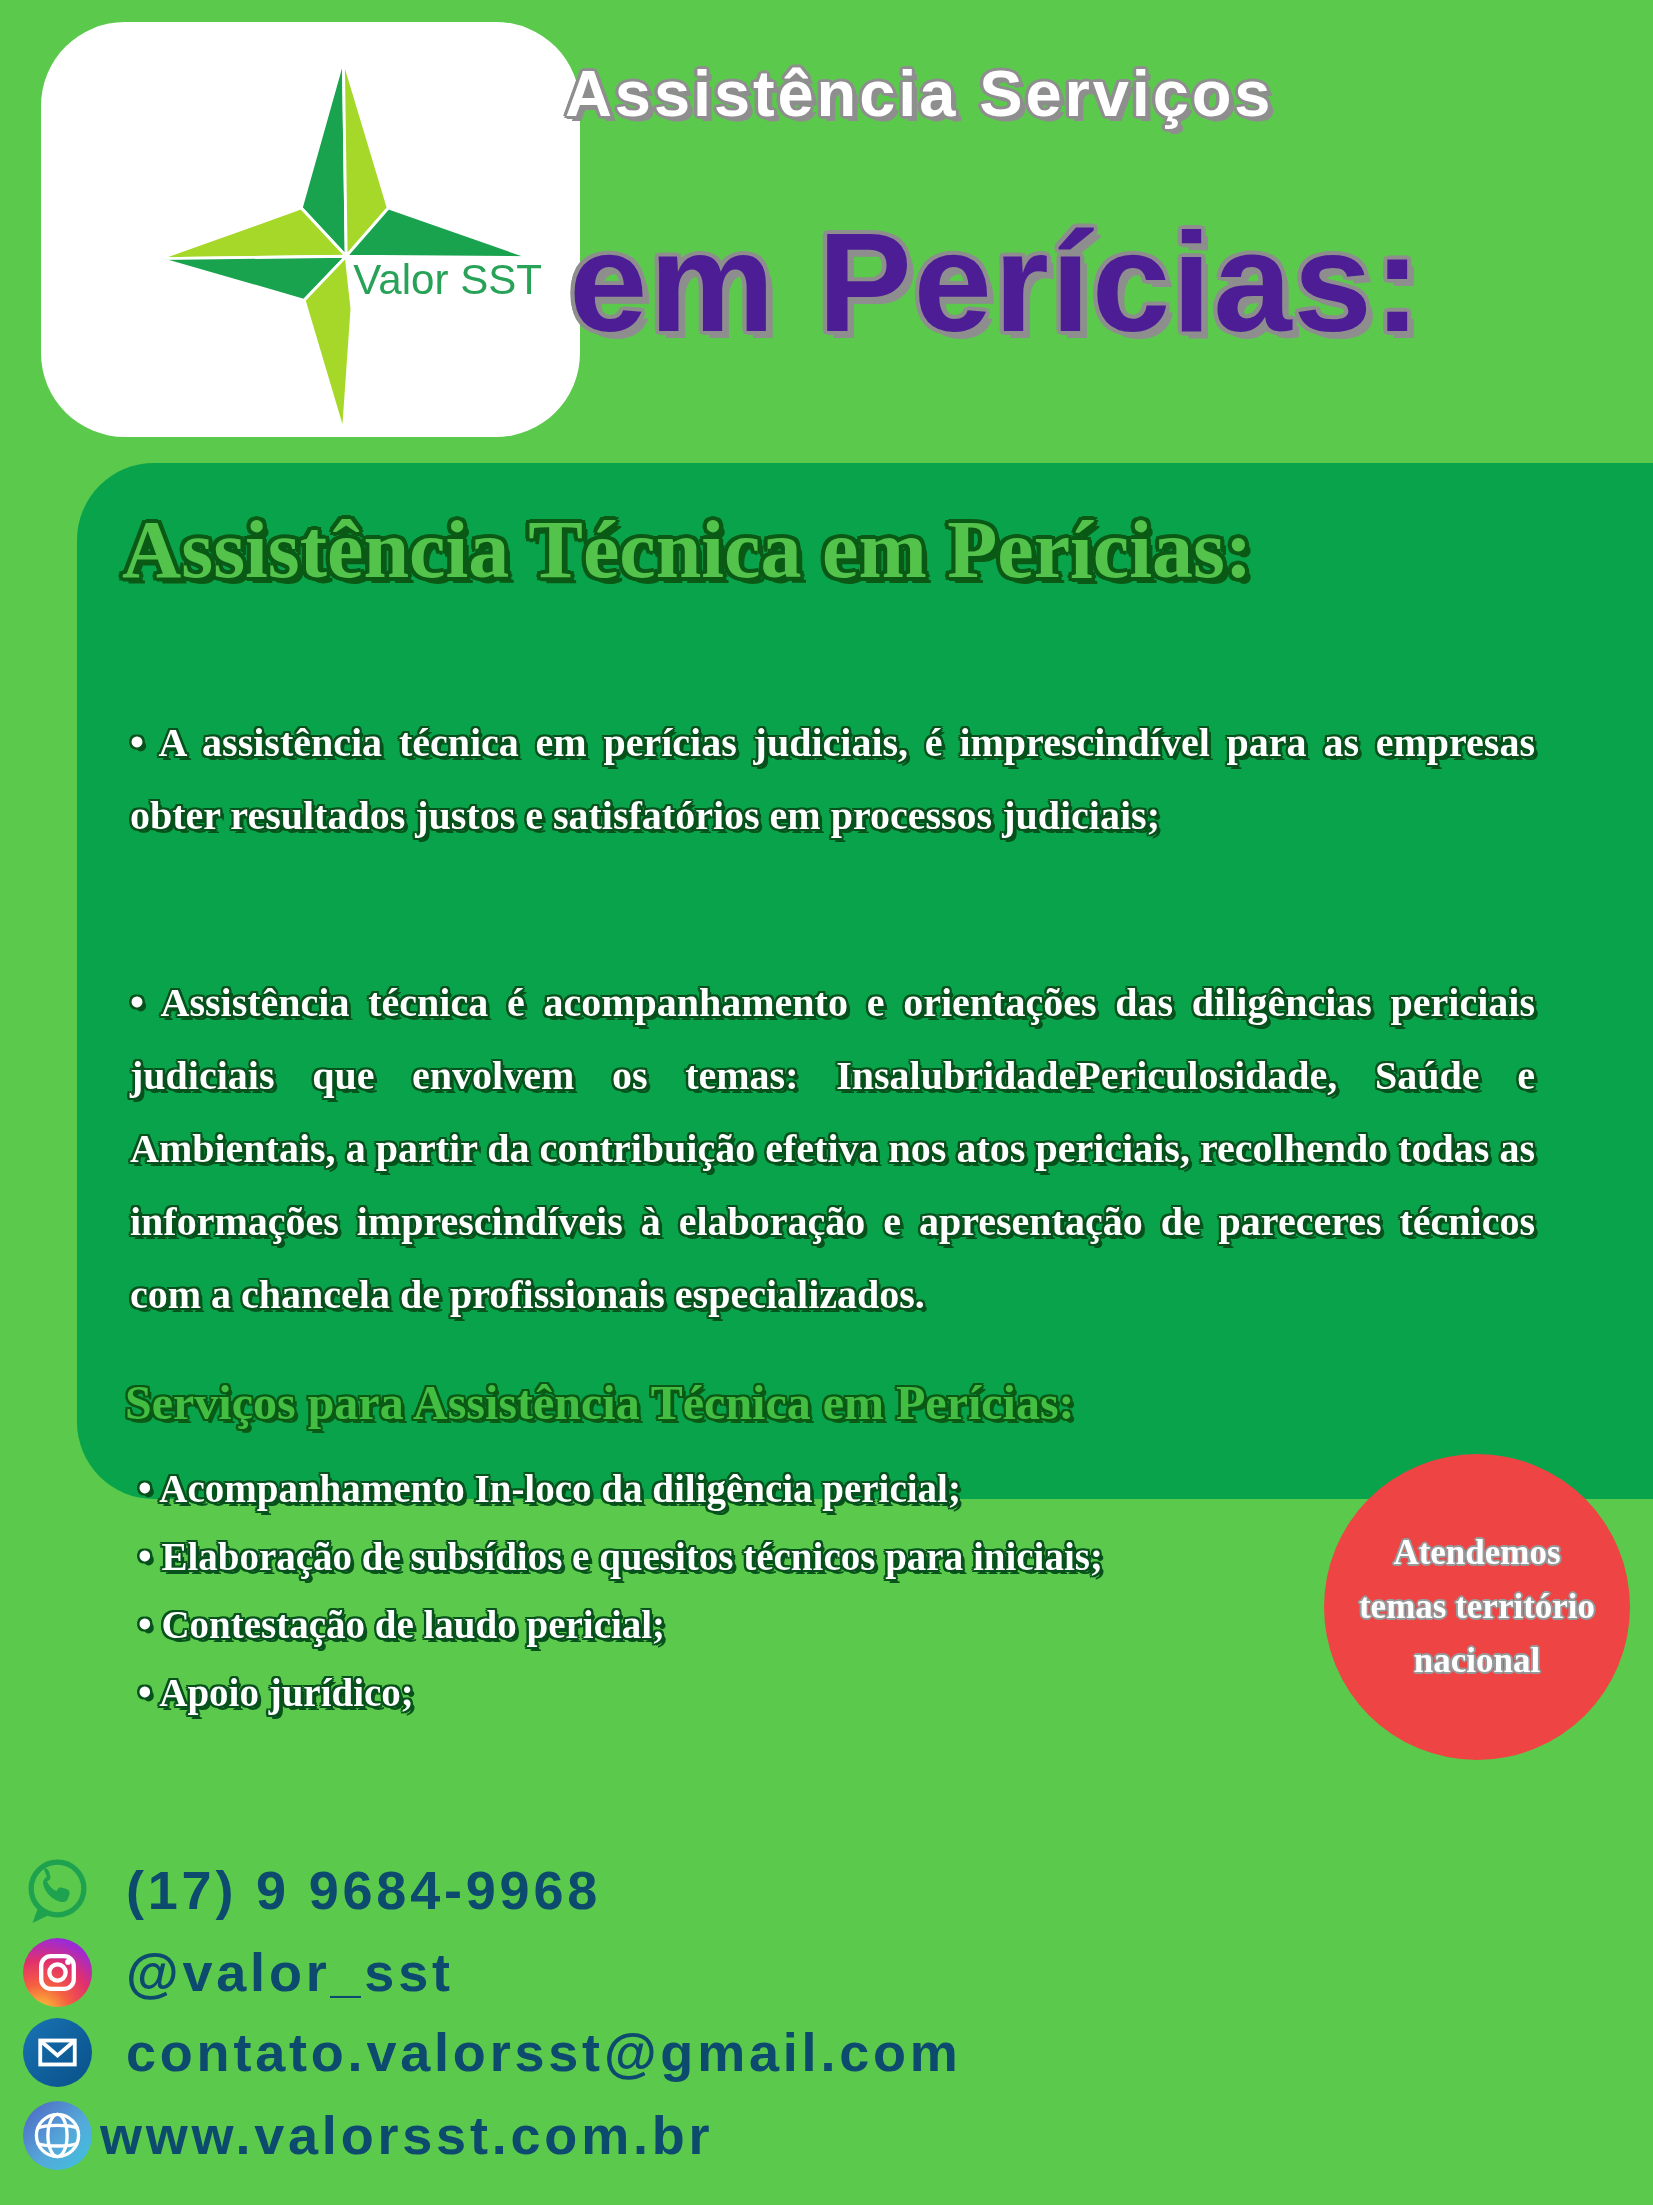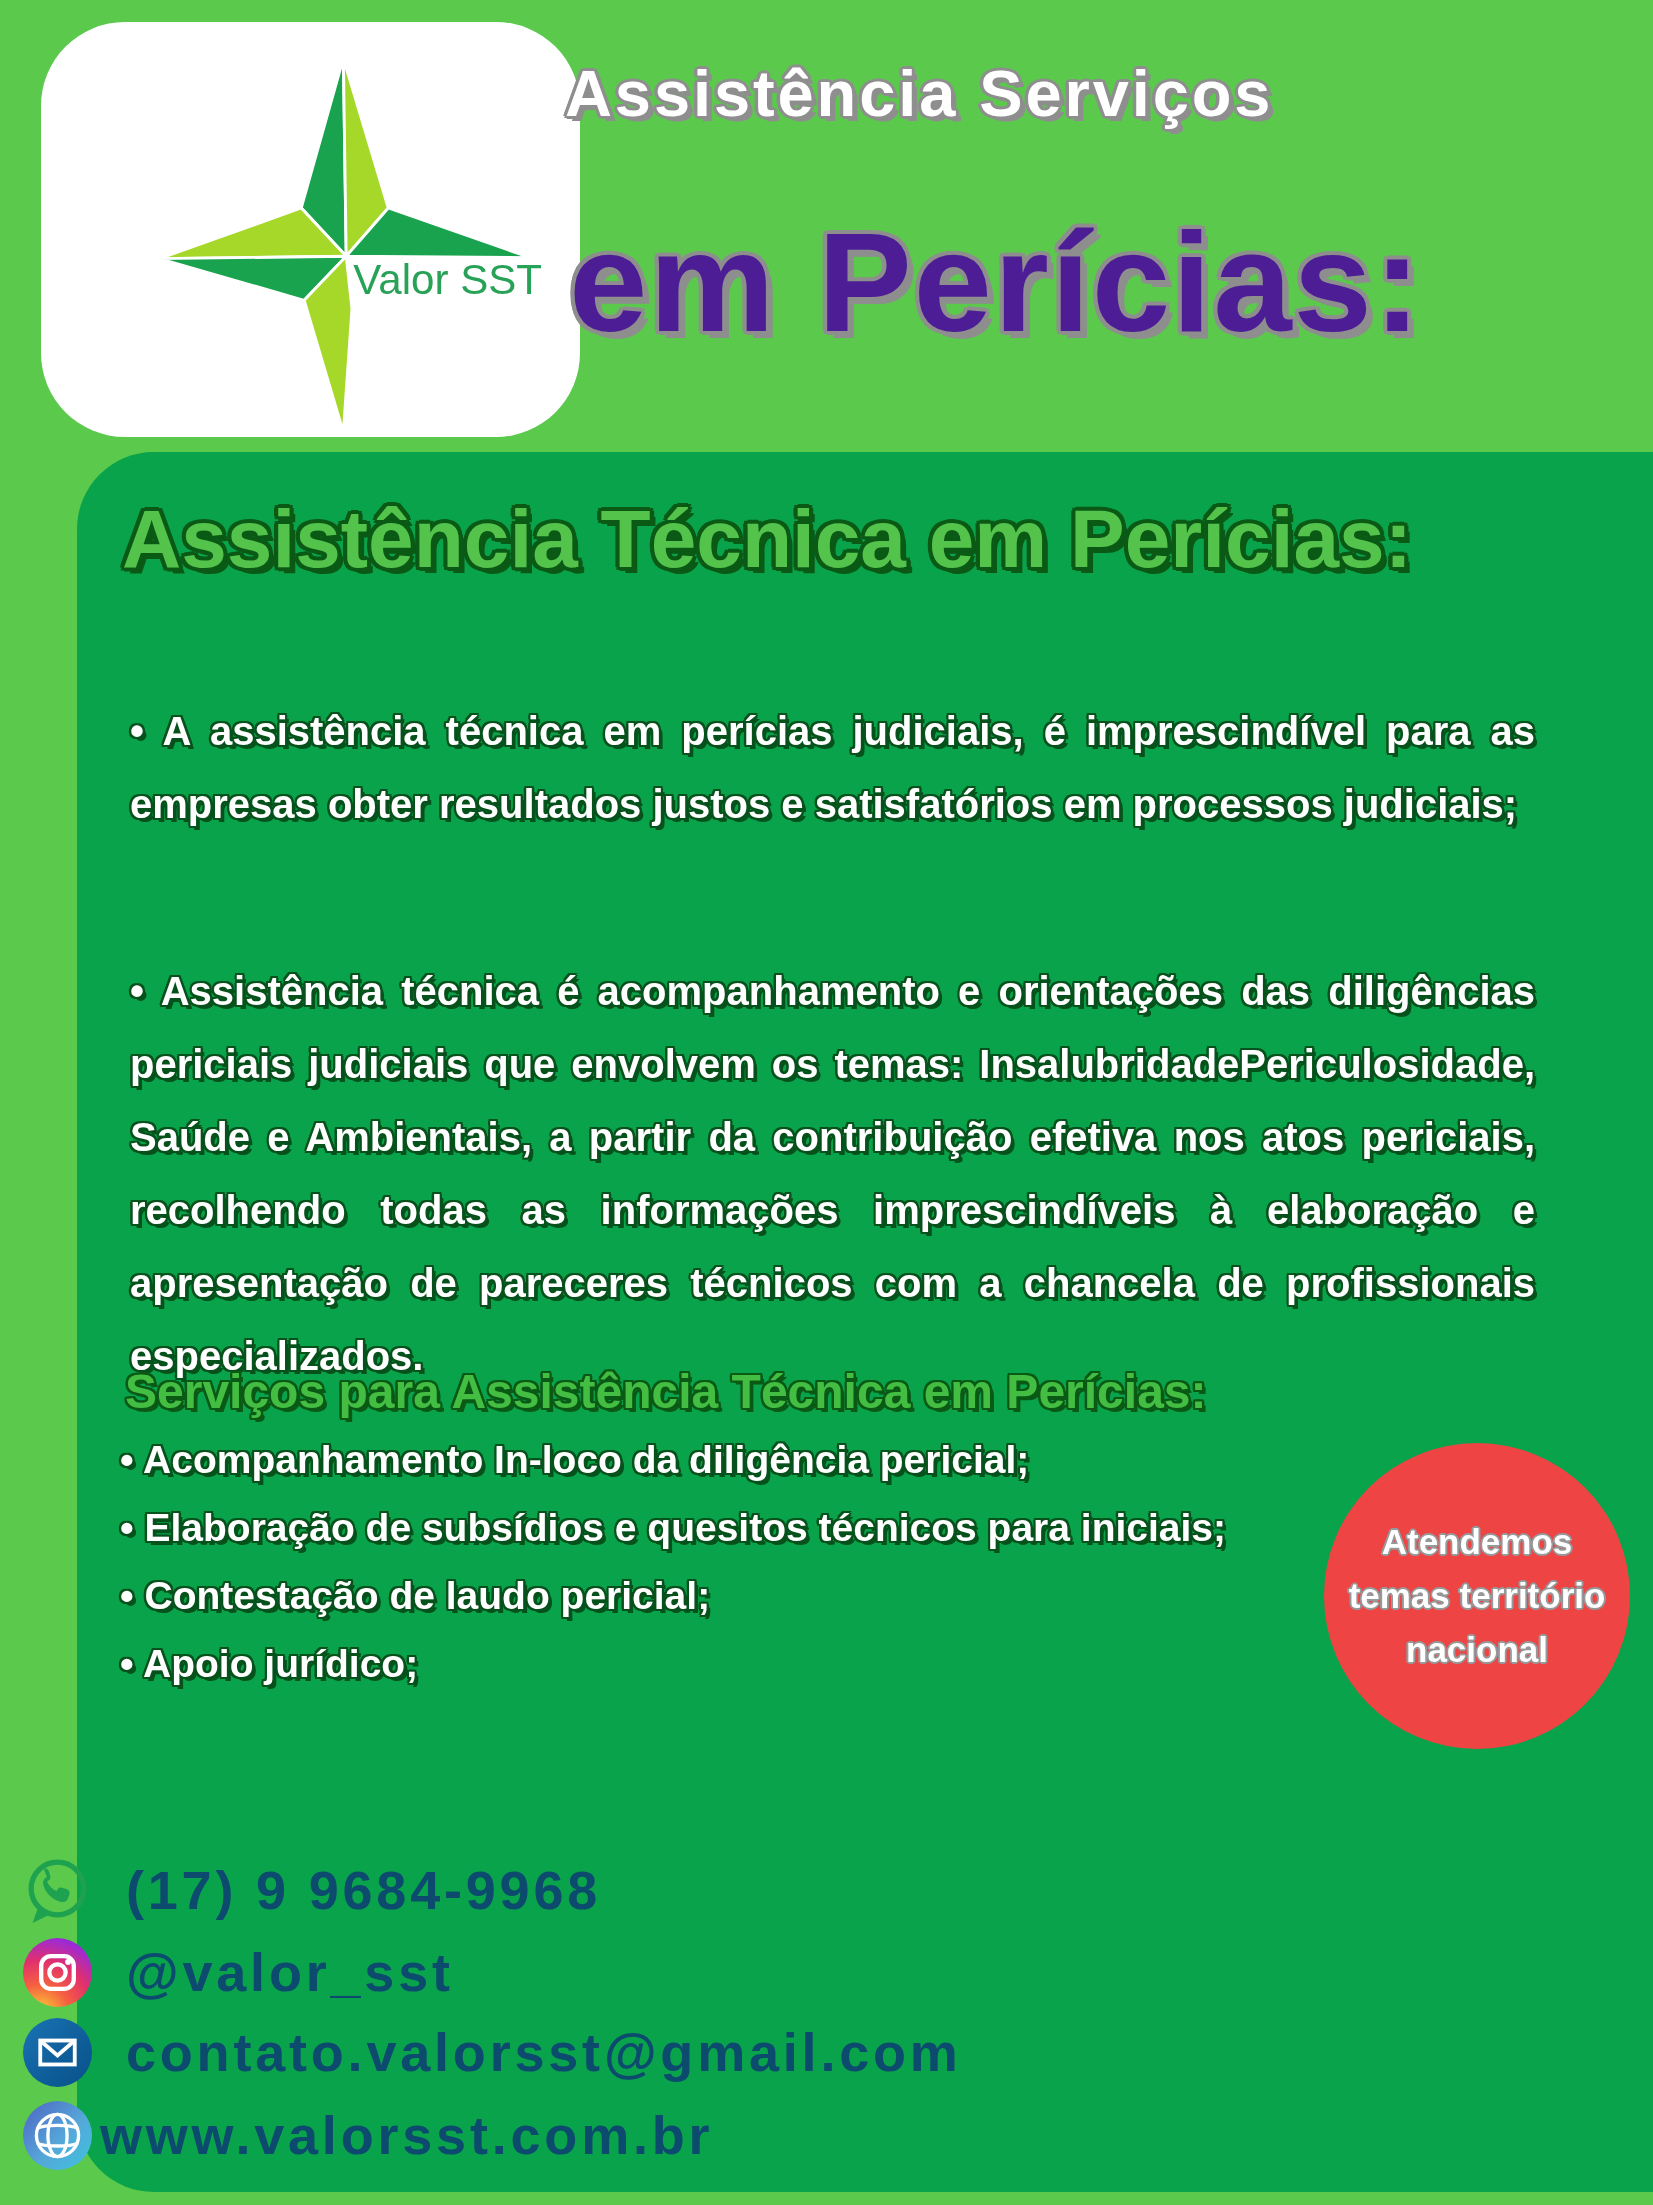--- a/index.html
+++ b/index.html
@@ -25,22 +25,22 @@
   .hdr2{
     position:absolute;left:569px;top:201px;
     font-size:141px;font-weight:700;letter-spacing:1.9px;color:#4c1d95;
     text-shadow:
       4.3px 0 #8e8e8e,-4.3px 0 #8e8e8e,0 4.3px #8e8e8e,0 -4.3px #8e8e8e,
       3.4px 3.4px #8e8e8e,-3.4px 3.4px #8e8e8e,3.4px -3.4px #8e8e8e,-3.4px -3.4px #8e8e8e,
       6.7px 6.7px #8e8e8e;
   }
   
   .panel{
-    position:absolute;left:77px;top:452px;width:1577px;height:1740px;
-    background:#09a34c;border-radius:77px 0 0 77px;
+    position:absolute;left:77px;top:463px;width:1577px;height:1036px;
+    background:#09a34c;border-radius:77px 0 0 77px;font-family:Liberation Serif, serif;
   }
   .panel-title{
     position:absolute;left:45px;top:38px;width:1503px;
     font-size:82px;font-weight:700;color:#54c34c;line-height:1.2;
     text-shadow:
       4.3px 0 #0a5a16,-4.3px 0 #0a5a16,0 4.3px #0a5a16,0 -4.3px #0a5a16,
       3.4px 3.4px #0a5a16,-3.4px 3.4px #0a5a16,3.4px -3.4px #0a5a16,-3.4px -3.4px #0a5a16,
       5.7px 5.7px #0a5a16;
   }
   .body-out{
@@ -59,21 +59,21 @@
   .para2{top:463px;}
   .services-heading{
     position:absolute;left:48px;top:912px;
     font-size:48px;font-weight:700;color:#43be42;
     text-shadow:
       2.4px 0 #0a5a16,-2.4px 0 #0a5a16,0 2.4px #0a5a16,0 -2.4px #0a5a16,
       1.9px 1.9px #0a5a16,-1.9px 1.9px #0a5a16,1.9px -1.9px #0a5a16,-1.9px -1.9px #0a5a16,
       3.8px 3.8px #0a5a16;
   }
   .services{
-    position:absolute;left:43px;top:974px;margin:0;padding:0;list-style:none;
+    position:absolute;left:43px;top:974px;margin:18px;padding:0;list-style:none;
     font-size:39px;font-weight:700;line-height:68px;
   }
   .badge{
     position:absolute;left:1247px;top:991px;width:306px;height:306px;
     border-radius:50%;background:#ef4444;
     display:flex;flex-direction:column;align-items:center;justify-content:center;
     text-align:center;
   }
   .badge span{
     font-size:35px;font-weight:700;line-height:54px;color:#ffffff;

